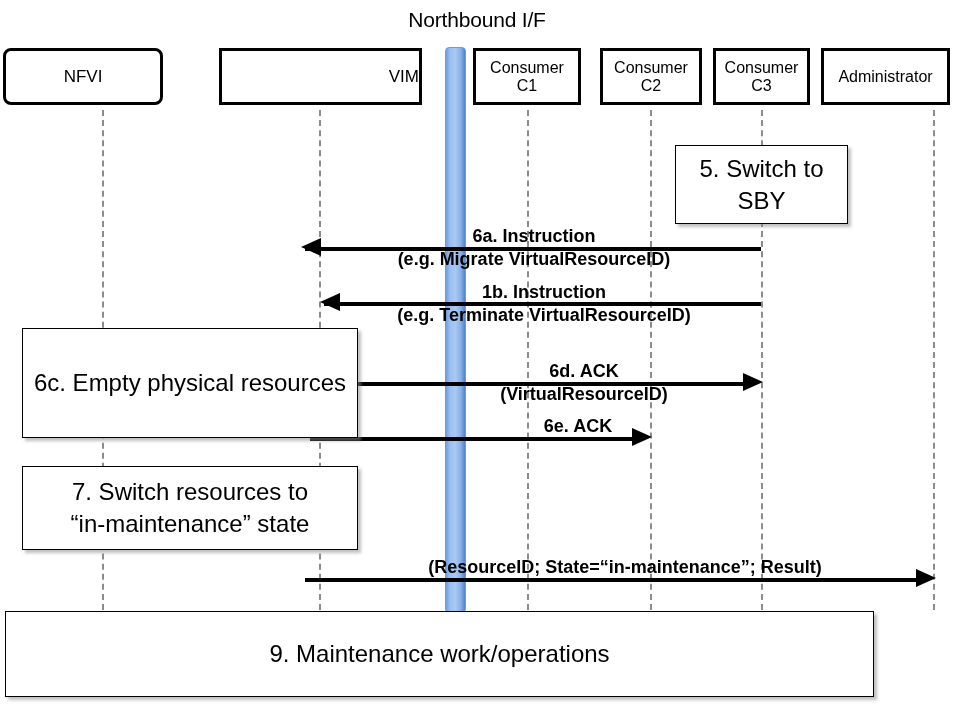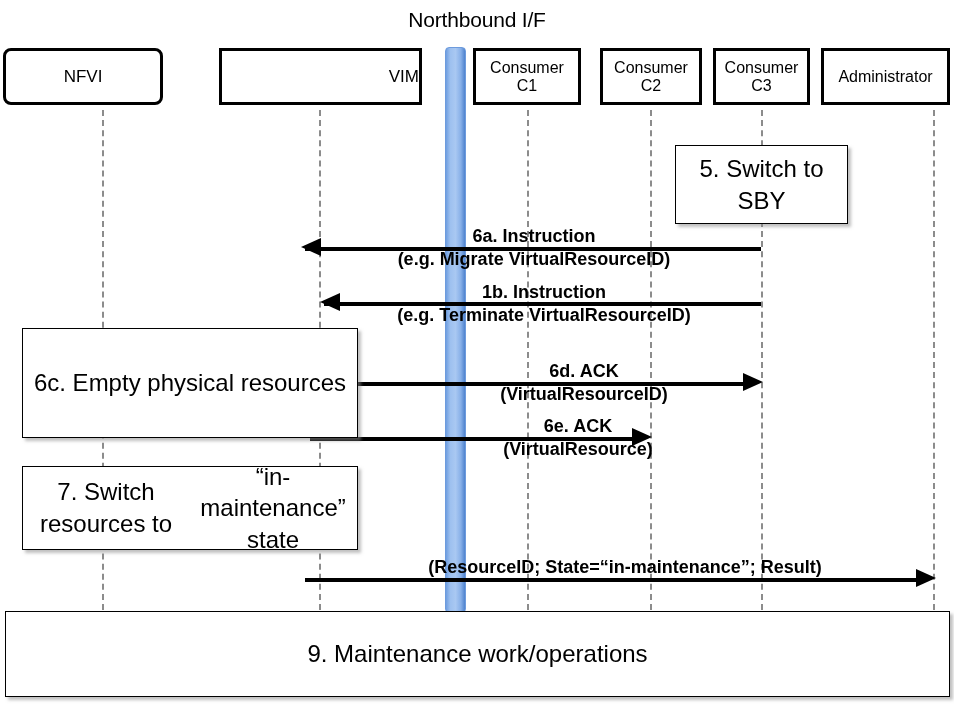--- a/index.html
+++ b/index.html
@@ -187,31 +187,30 @@
   <div class="arrow-head right" style="left:743px; top:373px;"></div>
   <div class="msg-label" style="left:476px; top:360px; width:216px;">
     <div>6d. ACK</div>
     <div>(VirtualResourceID)</div>
   </div>
 
   <div class="msg-line" style="left:310px; top:437px; width:322px;"></div>
   <div class="arrow-head right" style="left:632px; top:428px;"></div>
   <div class="msg-label" style="left:476px; top:415px; width:204px;">
     <div>6e. ACK</div>
-    <div>(VirtualResource)</div>
-  </div>
-
-  <div class="note-box" style="left:22px; top:466px; width:336px; height:84px; flex-direction:row;">
+  </div>
+
+  <div class="note-box" style="left:22px; top:466px; width:336px; height:84px; flex-direction:column;">
     <span>7. Switch resources to</span>
     <span>“in-maintenance” state</span>
   </div>
 
   <div class="msg-line" style="left:305px; top:578px; width:611px;"></div>
   <div class="arrow-head right" style="left:916px; top:569px;"></div>
   <div class="msg-label" style="left:390px; top:556px; width:470px;">
     <div>(ResourceID; State=“in-maintenance”; Result)</div>
   </div>
 
-  <div class="note-box" style="left:5px; top:611px; width:945px; height:86px; flex-direction:column;text-align:right;">
+  <div class="note-box" style="left:5px; top:611px; width:869px; height:86px; flex-direction:column;text-align:right;">
     <span>9. Maintenance work/operations</span>
   </div>
 
 </div>
 
 </body></html>

